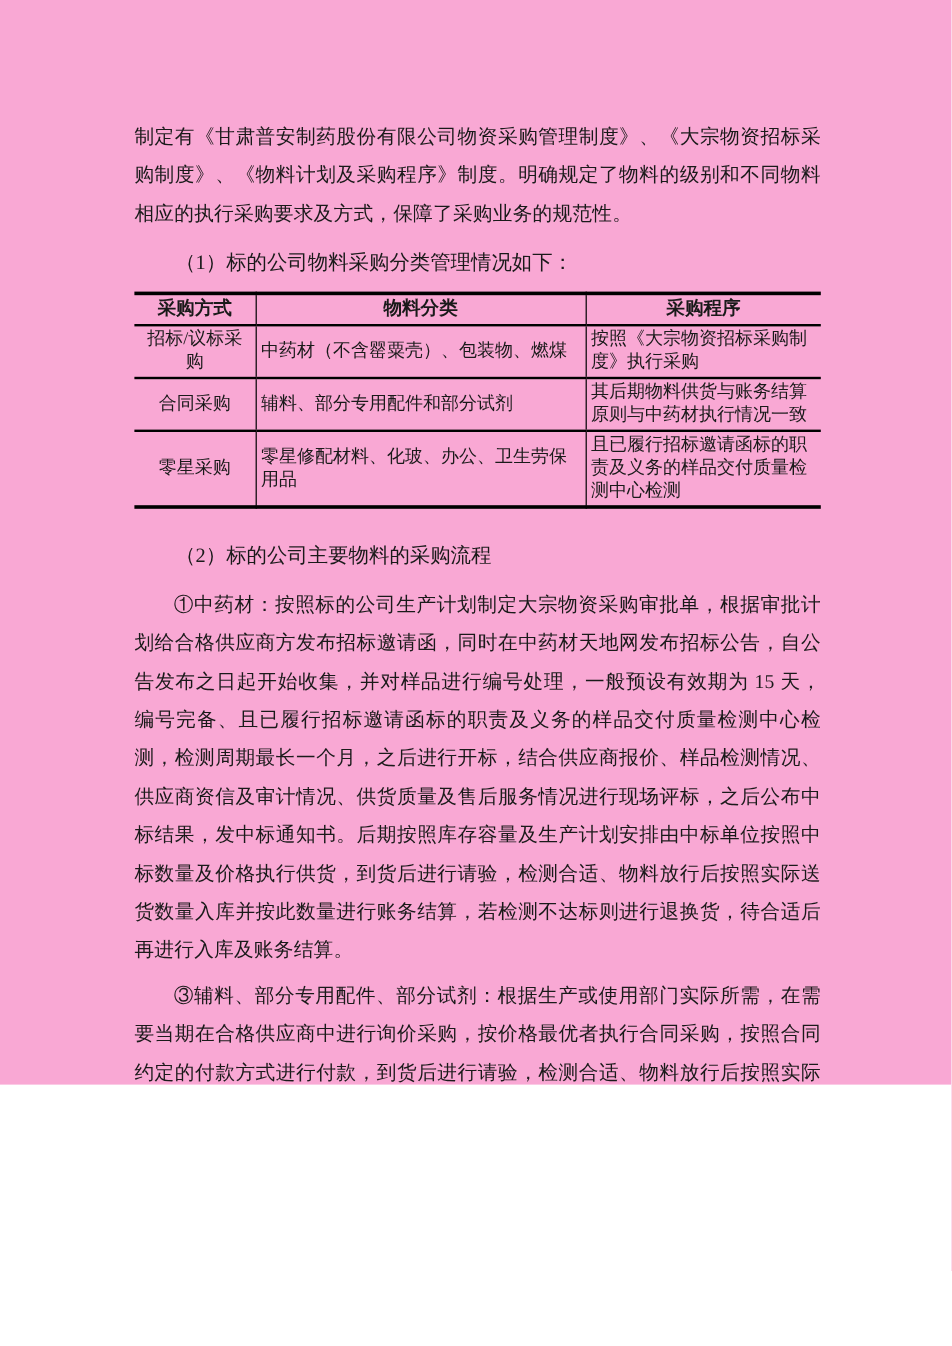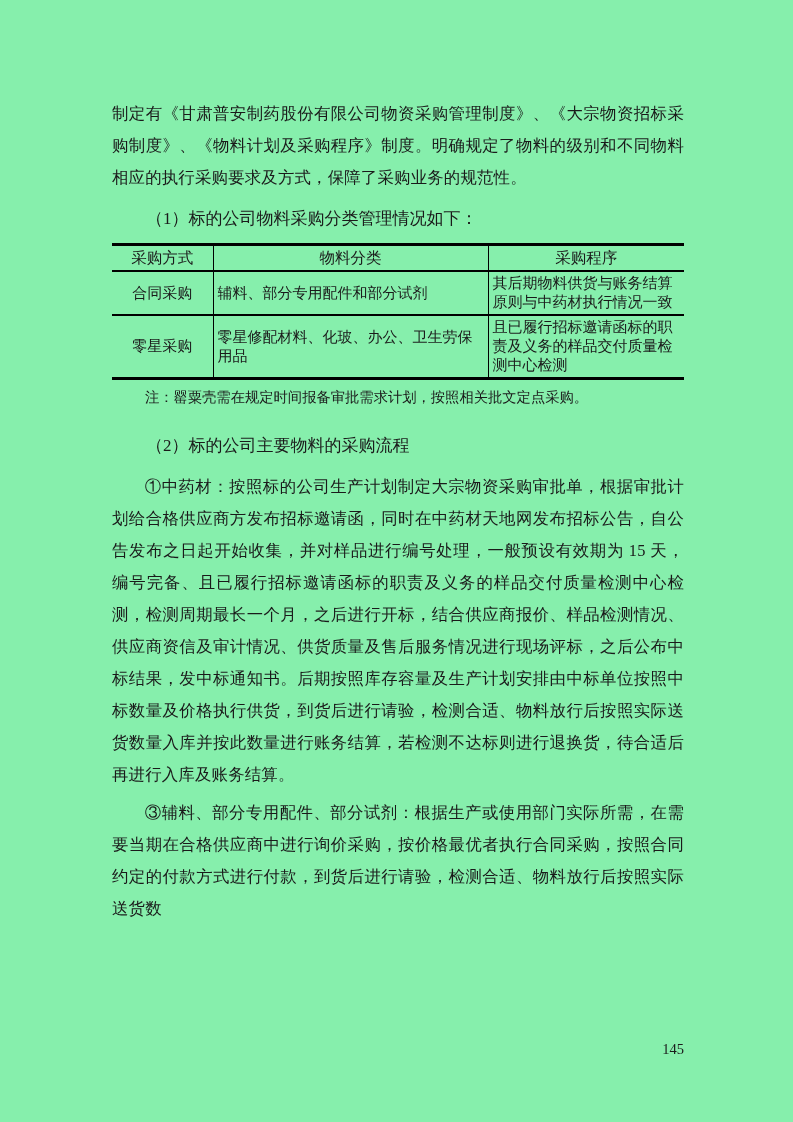--- a/index.html
+++ b/index.html
@@ -3,22 +3,22 @@
 <meta charset="utf-8">
 <style>
   html, body {
     margin: 0;
     padding: 0;
     background: #ffffff;
   }
   .page {
     position: relative;
     width: 793px;
-    height: 1122px;
-    background: #86efac;
+    height: 904px;
+    background: #f9a8d4;
     font-family: "Liberation Serif", "DejaVu Serif", serif;
     color: #1a1a1a;
     overflow: hidden;
   }
   .content {
     position: absolute;
     left: 112px;
     top: 98px;
     width: 572px;
   }
@@ -45,21 +45,21 @@
     border-collapse: collapse;
     border-top: 3px solid #000;
     border-bottom: 3px solid #000;
     table-layout: fixed;
   }
   table.doc-table col.c1 { width: 101px; }
   table.doc-table col.c2 { width: 275px; }
   table.doc-table col.c3 { width: 196px; }
   table.doc-table th {
     font-size: 15.5px;
-    font-weight: normal;
+    font-weight: bold;
     text-align: center;
     padding: 3px 2px;
     border-bottom: 2px solid #000;
     line-height: 18px;
   }
   table.doc-table td {
     font-size: 15px;
     padding: 2px 4px;
     vertical-align: middle;
     line-height: 19px;
@@ -116,33 +116,37 @@
       </colgroup>
       <thead>
         <tr>
           <th>采购方式</th>
           <th>物料分类</th>
           <th>采购程序</th>
         </tr>
       </thead>
       <tbody>
         <tr>
+          <td class="col-method">招标/议标采购</td>
+          <td class="col-material">中药材（不含罂粟壳）、包装物、燃煤</td>
+          <td class="col-procedure">按照《大宗物资招标采购制度》执行采购</td>
+        </tr>
+        <tr>
           <td class="col-method">合同采购</td>
           <td class="col-material">辅料、部分专用配件和部分试剂</td>
           <td class="col-procedure">其后期物料供货与账务结算原则与中药材执行情况一致</td>
         </tr>
         <tr>
           <td class="col-method">零星采购</td>
           <td class="col-material">零星修配材料、化玻、办公、卫生劳保用品</td>
           <td class="col-procedure">且已履行招标邀请函标的职责及义务的样品交付质量检测中心检测</td>
         </tr>
       </tbody>
     </table>
 
-    <p class="note-text">注：罂粟壳需在规定时间报备审批需求计划，按照相关批文定点采购。</p>
 
     <p class="heading-line heading-line2">（2）标的公司主要物料的采购流程</p>
 
     <p class="body-text indent para-1">①中药材：按照标的公司生产计划制定大宗物资采购审批单，根据审批计划给合格供应商方发布招标邀请函，同时在中药材天地网发布招标公告，自公告发布之日起开始收集，并对样品进行编号处理，一般预设有效期为 15 天，编号完备、且已履行招标邀请函标的职责及义务的样品交付质量检测中心检测，检测周期最长一个月，之后进行开标，结合供应商报价、样品检测情况、供应商资信及审计情况、供货质量及售后服务情况进行现场评标，之后公布中标结果，发中标通知书。后期按照库存容量及生产计划安排由中标单位按照中标数量及价格执行供货，到货后进行请验，检测合适、物料放行后按照实际送货数量入库并按此数量进行账务结算，若检测不达标则进行退换货，待合适后再进行入库及账务结算。</p>
 
 
     <p class="body-text indent para-n">③辅料、部分专用配件、部分试剂：根据生产或使用部门实际所需，在需要当期在合格供应商中进行询价采购，按价格最优者执行合同采购，按照合同约定的付款方式进行付款，到货后进行请验，检测合适、物料放行后按照实际送货数</p>
 
   </div>
 

